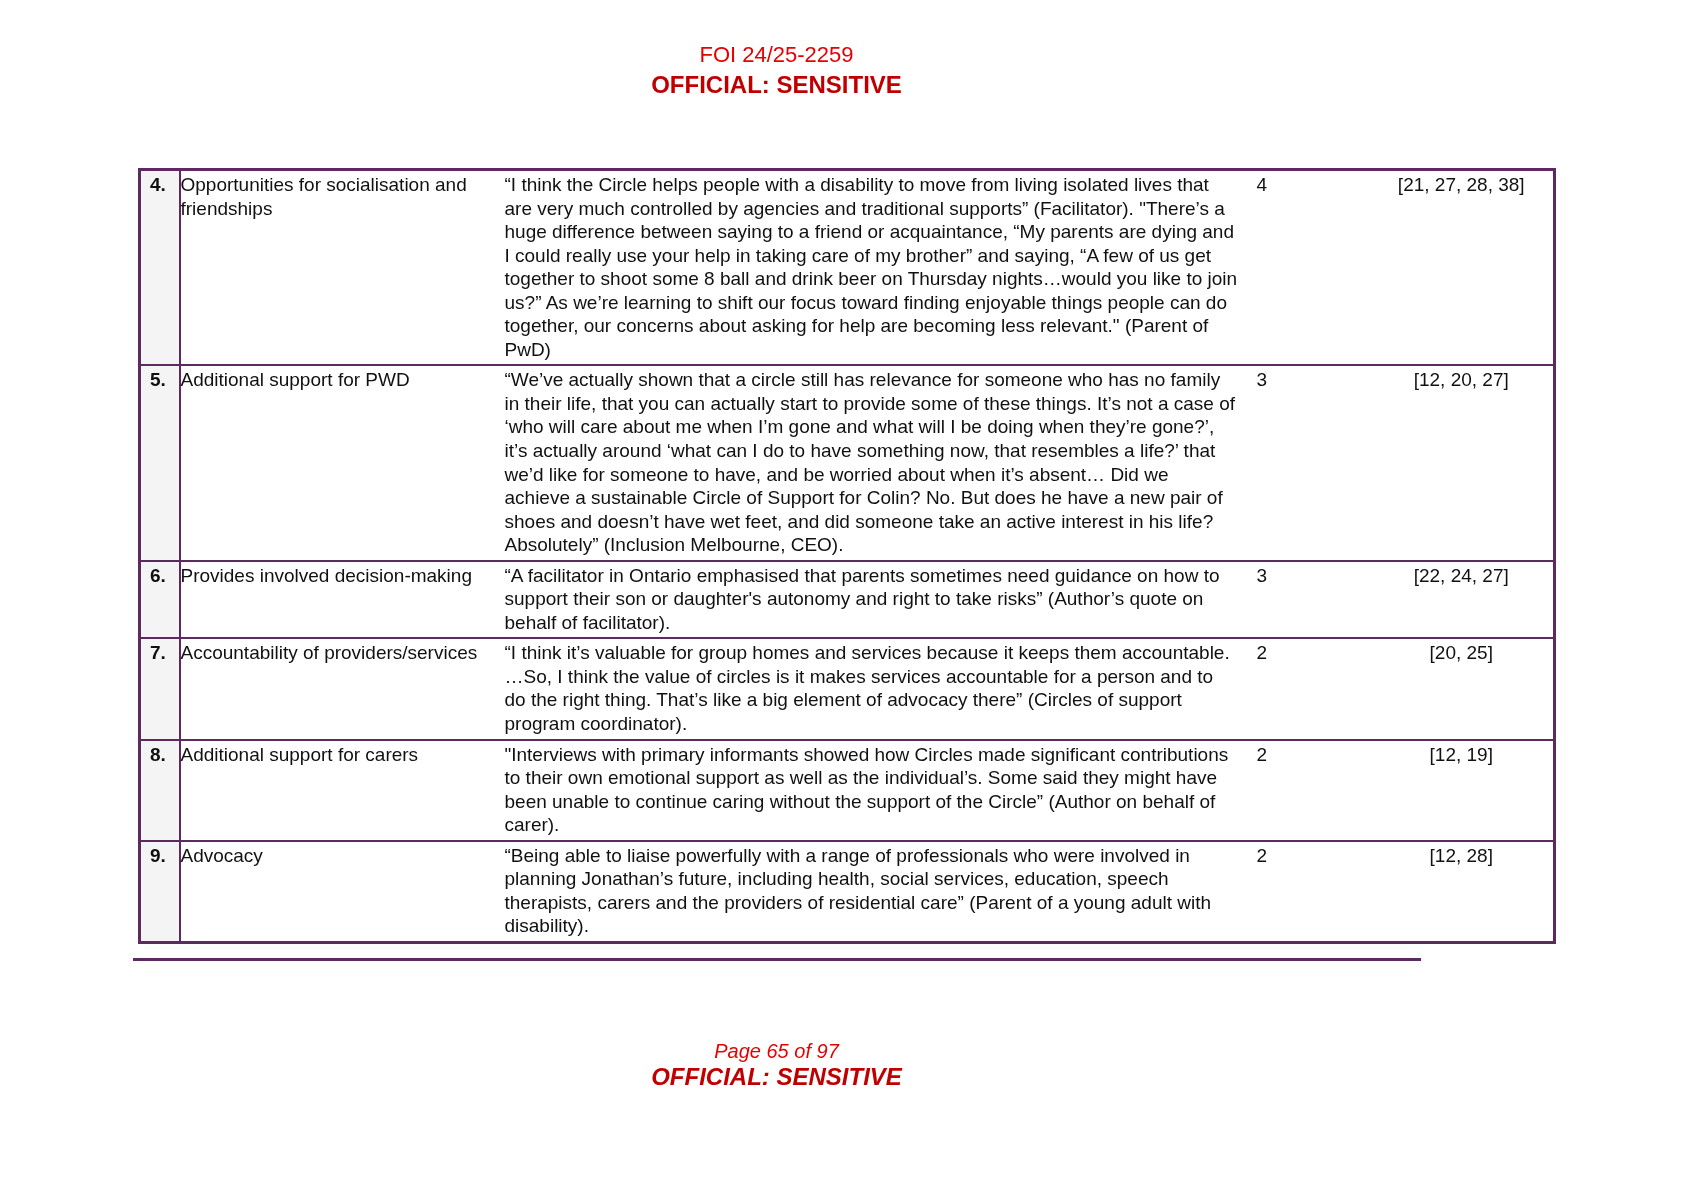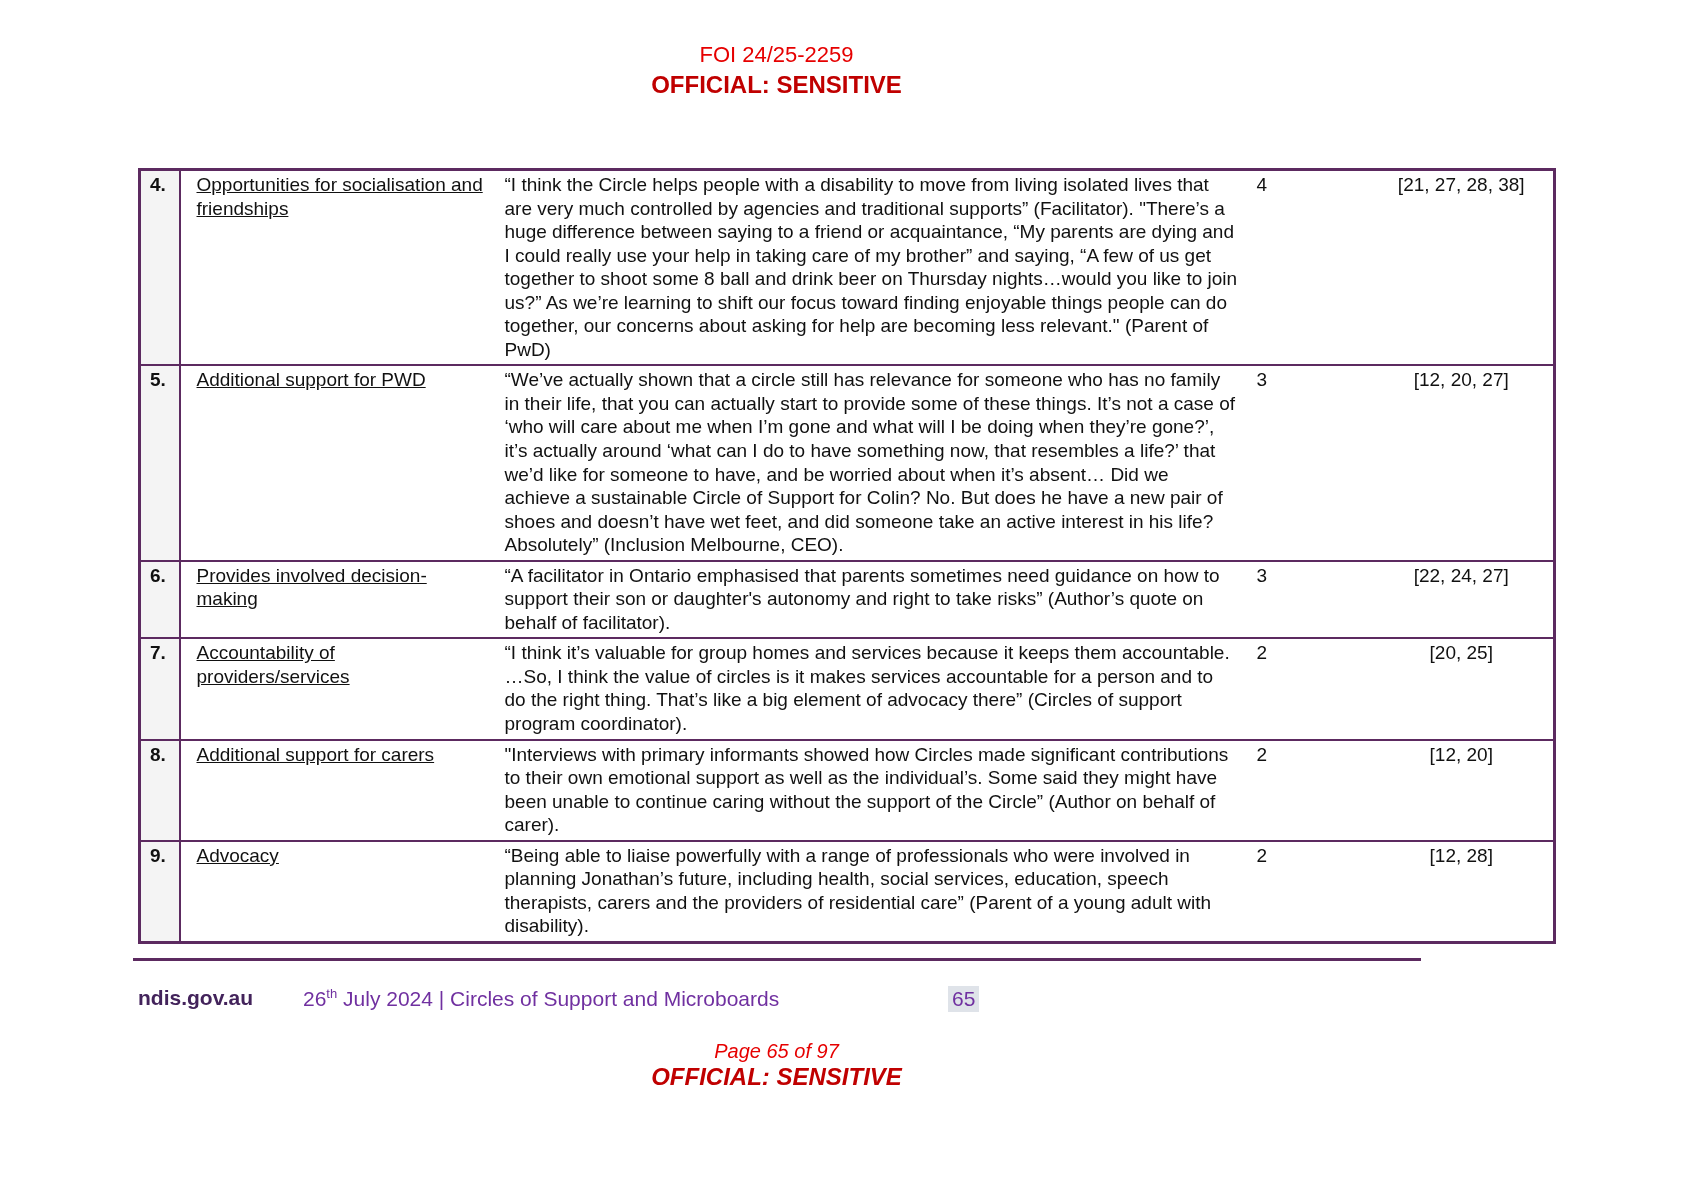--- a/index.html
+++ b/index.html
@@ -14,21 +14,21 @@
 
   
   table.themes { position:absolute; top:168px; left:138px; width:1415px;
                  border-collapse:collapse; table-layout:fixed;
                  border:3px solid #5c2a60; }
   table.themes td { vertical-align:top; font-size:19px; line-height:1.24;
                     border-top:2px solid #5c2a60; padding-top:2px; padding-bottom:3px; }
   table.themes tr:first-child td { border-top:none; }
   td.num   { background:#f4f4f4; font-weight:bold; padding-left:9px;
              border-right:2px solid #5c2a60; }
-  td.theme { padding-left:16px; padding-right:12px;text-decoration:underline; }
+  td.theme { padding-left:0; padding-right:12px; }
   td.quote { padding-left:6px; padding-right:14px; }
   td.count { padding-left:5px; }
   td.refs  { padding-left:5px;text-align:center; }
 
   
   .footer-rule { position:absolute; top:958px; left:133px; width:1288px; height:3px;
                  background:#5c2a60; }
   .footer { position:absolute; top:986px; left:0; width:1682px; height:30px; }
   .footer .site { position:absolute; left:138px; top:0; font-size:21px; font-weight:bold;
                   color:#43235b; }
@@ -87,38 +87,33 @@
         <td class="theme">Accountability of providers/services</td>
         <td class="quote">“I think it’s valuable for group homes and services because it keeps them accountable. …So, I think the value of circles is it makes services accountable for a person and to do the right thing. That’s like a big element of advocacy there” (Circles of support program coordinator).</td>
         <td class="count">2</td>
         <td class="refs">[20, 25]</td>
       </tr>
       <tr>
         <td class="num">8.</td>
         <td class="theme">Additional support for carers</td>
         <td class="quote">"Interviews with primary informants showed how Circles made significant contributions to their own emotional support as well as the individual’s. Some said they might have been unable to continue caring without the support of the Circle” (Author on behalf of carer).</td>
         <td class="count">2</td>
-        <td class="refs">[12, 20]</td>
+        <td class="refs">[12, 19]</td>
       </tr>
       <tr>
         <td class="num">9.</td>
         <td class="theme">Advocacy</td>
         <td class="quote">“Being able to liaise powerfully with a range of professionals who were involved in planning Jonathan’s future, including health, social services, education, speech therapists, carers and the providers of residential care” (Parent of a young adult with disability).</td>
         <td class="count">2</td>
         <td class="refs">[12, 28]</td>
       </tr>
     </tbody>
   </table>
 
   <div class="footer-rule"></div>
 
-  <div class="footer">
-    <span class="site">ndis.gov.au</span>
-    <span class="date"><span>26</span><sup>th</sup><span> July 2024 | Circles of Support and Microboards</span></span>
-    <span class="pagenum">65</span>
-  </div>
 
   <div class="banner-bottom">
     <div class="page-of">Page 65 of 97</div>
     <div class="class-bottom">OFFICIAL: SENSITIVE</div>
   </div>
 
 </div>
 
 </body></html>

